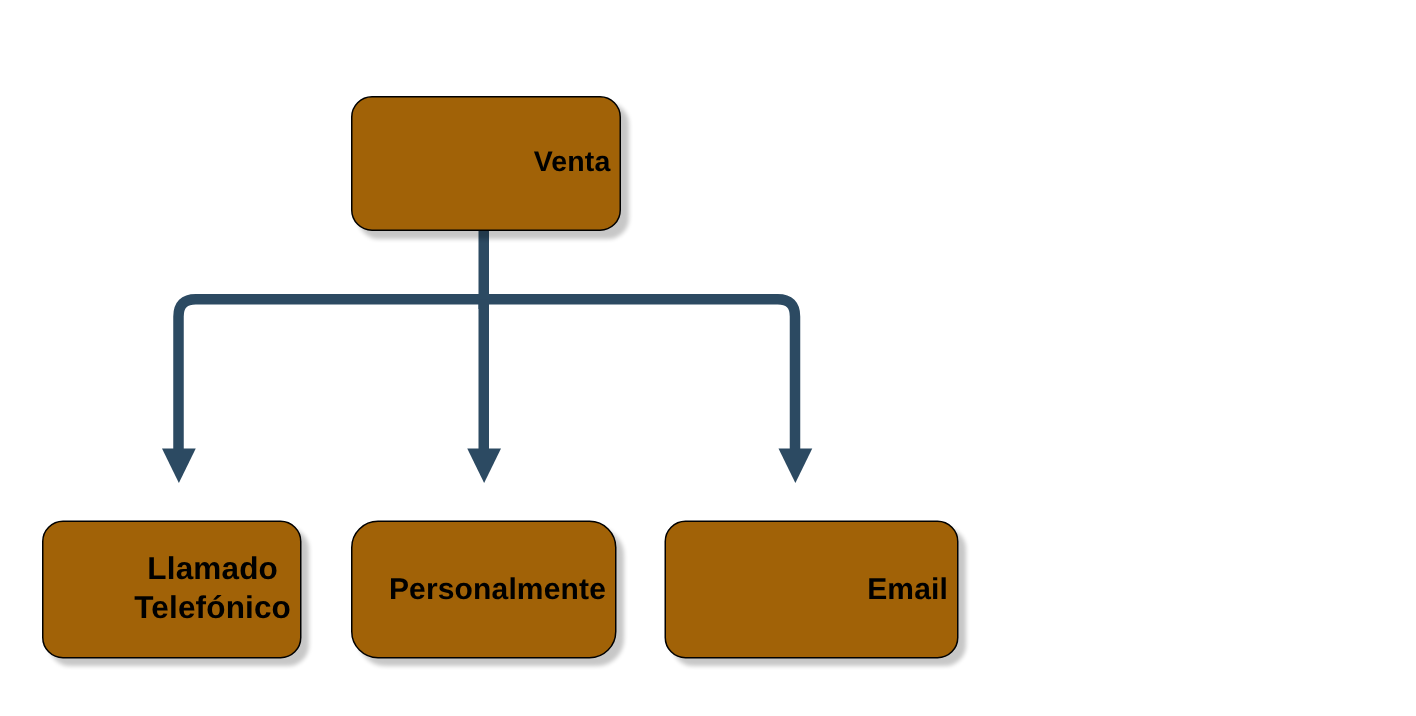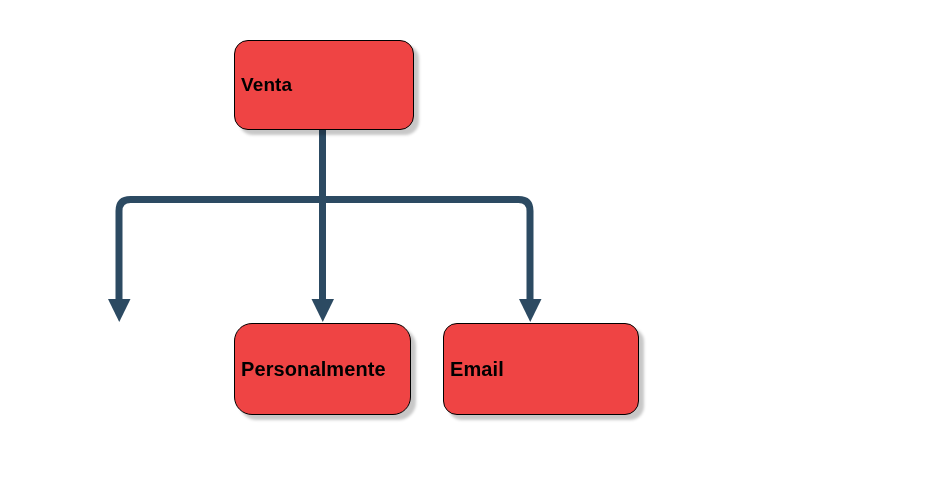--- a/index.html
+++ b/index.html
@@ -23,29 +23,30 @@
     position: absolute;
     left: 0;
     top: 0;
     width: 944px;
     height: 477px;
     pointer-events: none;
   }
   .node {
     position: absolute;
     box-sizing: border-box;
-    background: #ef4444;
+    background: #a16207;
     border: 1.6px solid #000000;
     border-radius: 14px;
     box-shadow: 5px 5px 3px rgba(0, 0, 0, 0.22);
     display: flex;
     align-items: center;
-    justify-content: flex-start;
+    justify-content: flex-end;
     text-align: center;
     z-index: 2;
+    margin-top: 24px;
   }
   .node-label {
     font-weight: bold;
     color: #000000;
     line-height: 1.22;
     letter-spacing: 0.1px;
     white-space: pre-line;
     padding: 0 6px;
   }
   .node-root {
@@ -97,20 +98,24 @@
       <polygon points="108,299 130.5,299 119.25,322"></polygon>
       <polygon points="311.5,299 334,299 322.75,322"></polygon>
       <polygon points="519,299 541.5,299 530.25,322"></polygon>
     </g>
   </svg>
 
   <div class="node node-root">
     <span class="node-label">Venta</span>
   </div>
 
+  <div class="node node-child-1">
+    <span class="node-label">Llamado
+Telefónico</span>
+  </div>
 
   <div class="node node-child-2">
     <span class="node-label">Personalmente</span>
   </div>
 
   <div class="node node-child-3">
     <span class="node-label">Email</span>
   </div>
 
 </div>

